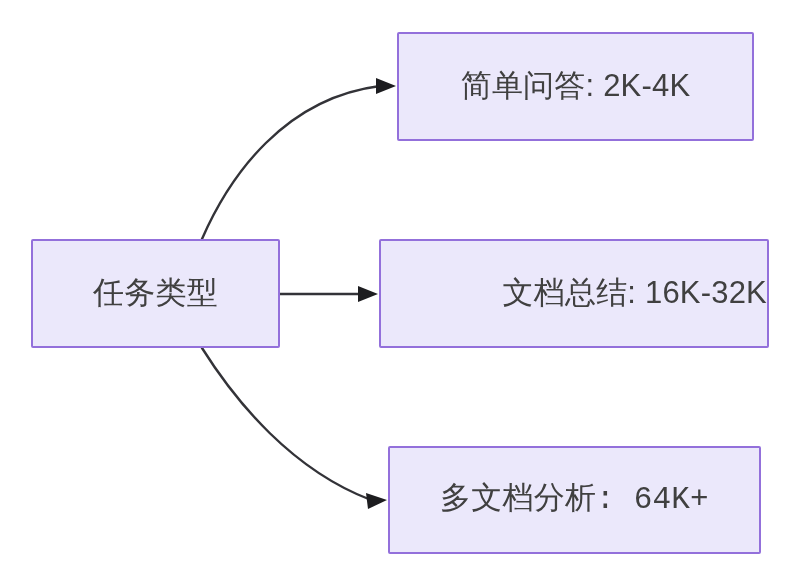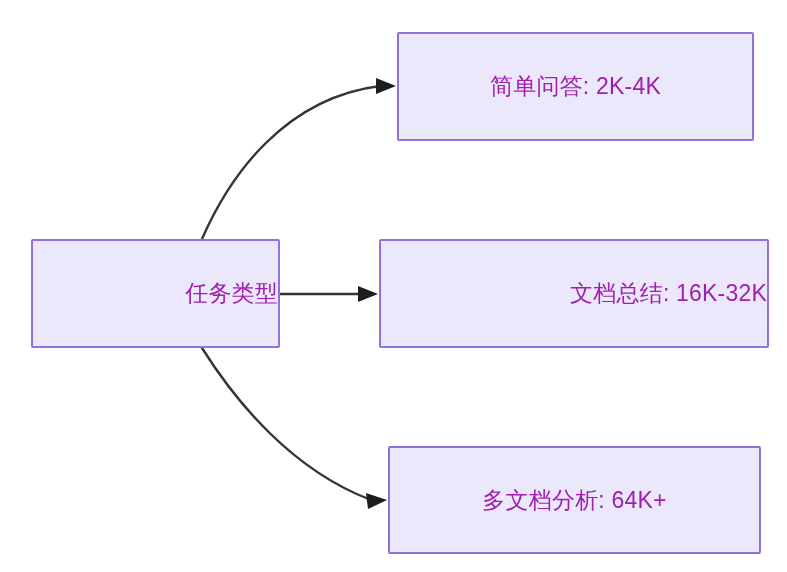--- a/index.html
+++ b/index.html
@@ -31,51 +31,51 @@
     box-sizing: border-box;
     background: #ebe8fb;
     border: 2px solid #9370db;
     border-radius: 2px;
     display: flex;
     align-items: center;
     justify-content: center;
     text-align: center;
   }
   .node-label {
-    color: #a21caf;
-    font-size: 23px;
+    color: #404040;
+    font-size: 31px;
     line-height: 1.25;
     letter-spacing: 0.2px;
     white-space: nowrap;
   }
   .node-source {
     left: 31px;
     top: 239px;
     width: 249px;
     height: 109px;
-    justify-content: flex-end;
   }
   .node-t1 {
     left: 397px;
     top: 32px;
     width: 357px;
     height: 109px;
   }
   .node-t2 {
     left: 379px;
     top: 239px;
     width: 390px;
     height: 109px;
     justify-content: flex-end;
   }
   .node-t3 {
     left: 388px;
     top: 446px;
     width: 373px;
     height: 108px;
+    font-family: Liberation Mono, monospace;
   }
   .edge-path {
     fill: none;
     stroke: #333338;
     stroke-width: 2.4px;
     stroke-linecap: round;
   }
   .arrow-head {
     fill: #1d1d20;
   }

